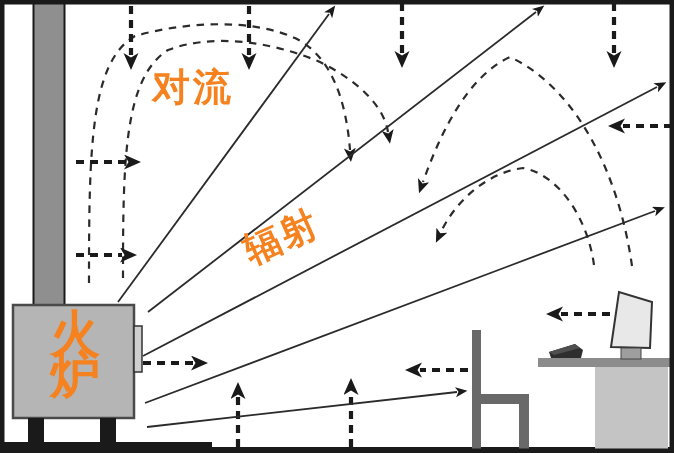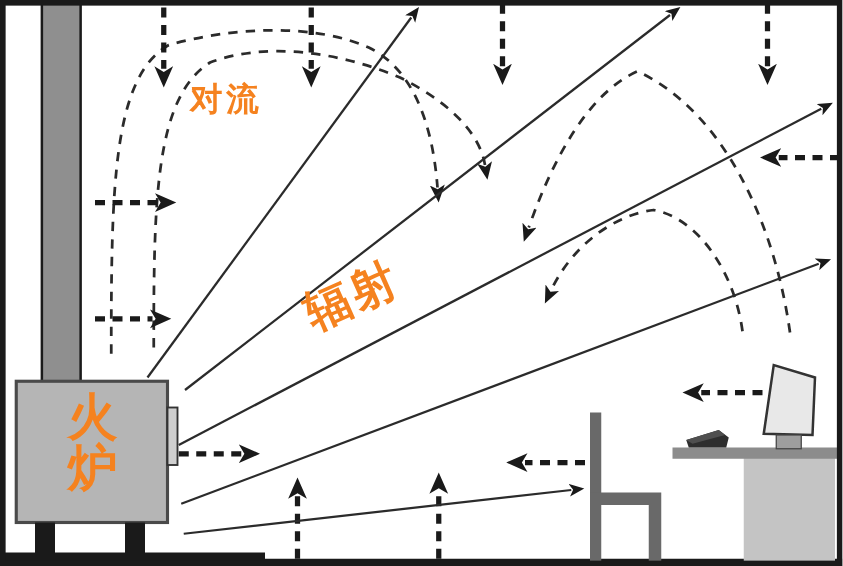--- a/index.html
+++ b/index.html
@@ -5,28 +5,28 @@
   html,body{margin:0;padding:0;background:#d9d9d9;}
   #stage{
     position:relative;width:674px;height:453px;background:#ffffff;
     overflow:hidden;font-family:"DejaVu Sans","Liberation Sans",sans-serif;
   }
   #diagram-svg{position:absolute;left:0;top:0;z-index:1;}
   .label{
     position:absolute;z-index:2;color:var(--accent_orange,#F5821F);
     font-weight:bold;user-select:none;
   }
-  #label-convection{left:152px;top:62px;font-size:26px;letter-spacing:3px;}
+  #label-convection{left:152px;top:62px;font-size:38px;letter-spacing:3px;}
   #label-radiation{
     left:246px;top:228px;font-size:37px;letter-spacing:2px;
     transform:rotate(-24deg);transform-origin:left center;
   }
   #label-stove{
-    left:50px;top:314px;width:44px;font-size:40px;line-height:41px;
-    text-align:right;word-break:break-all;
+    left:50px;top:314px;width:44px;font-size:50px;line-height:41px;
+    text-align:left;word-break:break-all;
   }
   .dash-thick{stroke:var(--ink,#1a1a1a);stroke-width:4.2;fill:none;stroke-dasharray:8 6;}
   .dash-arc{stroke:#2b2b2b;stroke-width:2.2;fill:none;stroke-dasharray:7.5 6.5;}
   .ray{stroke:#2b2b2b;stroke-width:1.8;fill:none;}
   .ah{fill:var(--ink,#1a1a1a);}
   .stove-body{fill:var(--stove_body,#B5B5B5);stroke:#4a4a4a;stroke-width:2.5;}
   .chimney{fill:var(--chimney,#8F8F8F);stroke:#1a1a1a;stroke-width:2;}
   .handle{fill:#CFCFCF;stroke:#333;stroke-width:1.5;}
   .black-solid{fill:var(--ink,#1a1a1a);}
   .chair{fill:var(--chair,#696969);}

